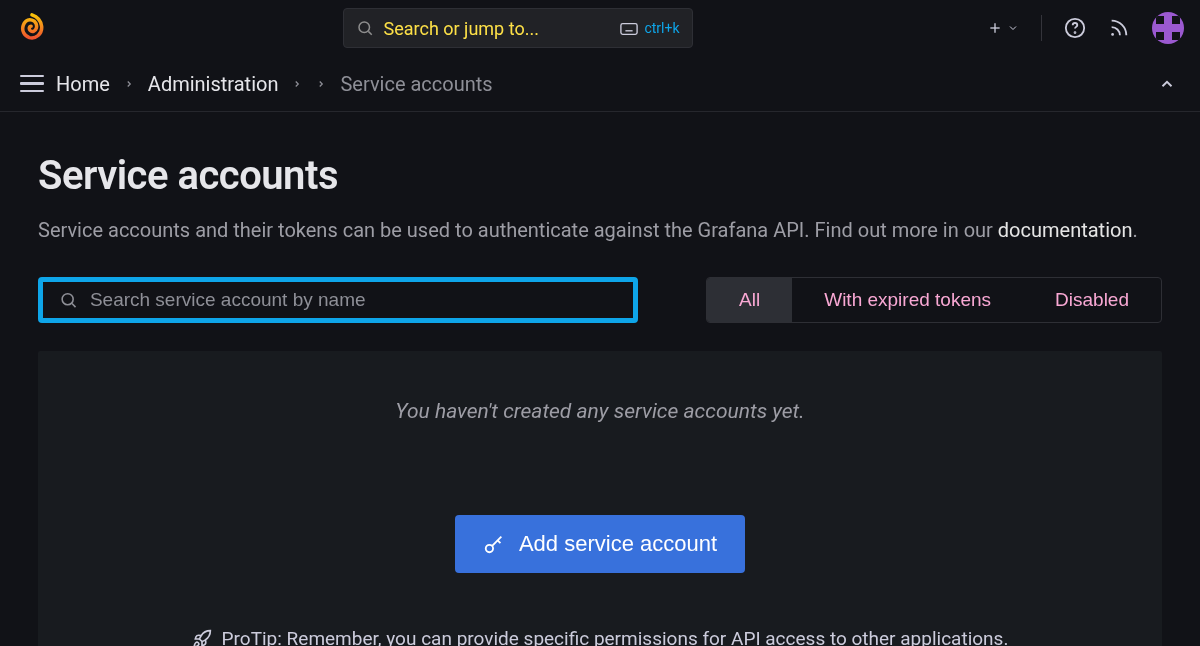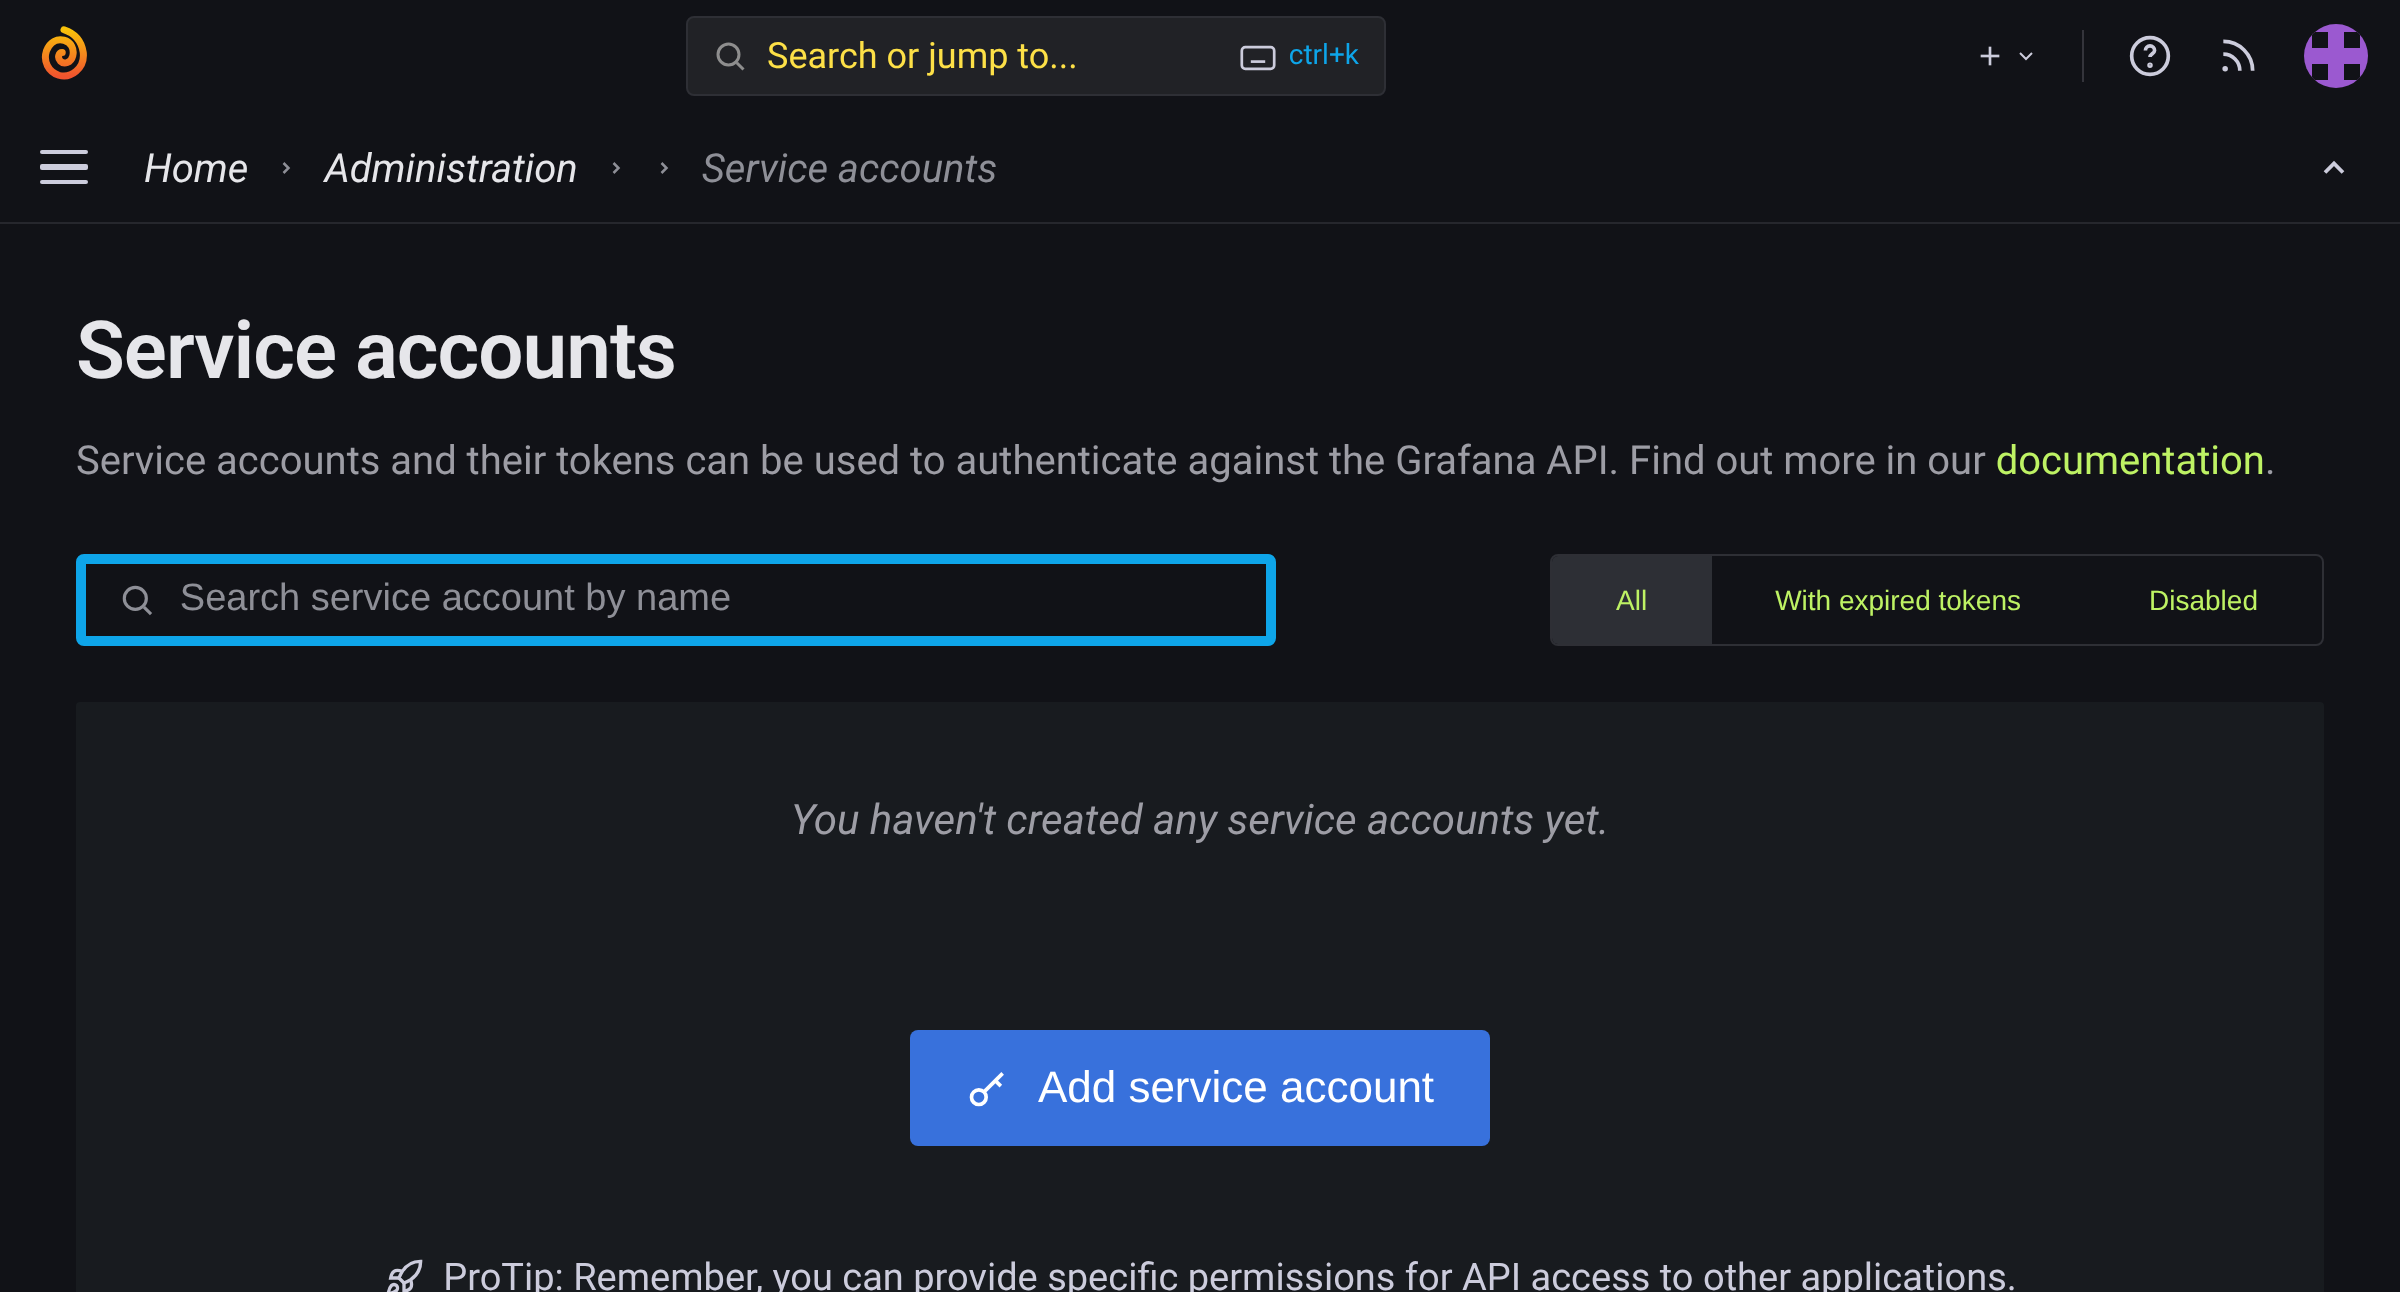--- a/index.html
+++ b/index.html
@@ -68,22 +68,21 @@
   }
   .avatar::before{ width:8px;height:8px; top:4px;left:4px; box-shadow: 16px 0 #111217, 0 16px #111217, 16px 16px #111217; }
 
   
   .breadcrumb-row {
     height: 56px;
     border-bottom: 1px solid #26272d;
     display: flex;
     align-items: center;
     padding: 0 18px;
-    gap: 26px;
-    font-style: italic;
+    gap: 10px;
   }
   .hamburger { display:flex; flex-direction:column; gap:5px; cursor:pointer; padding:6px 2px;}
   .hamburger span { display:block; width:24px; height:2.5px; background:#ccccdc; border-radius:1px;}
   .breadcrumbs { display:flex; align-items:center; gap:14px; font-size:20px; flex:1; }
   .breadcrumbs .crumb { color:#e6e6ea; cursor:pointer; }
   .breadcrumbs .crumb.current { color:#8e8f97; cursor:default; }
   .breadcrumbs .sep { color:#8e8f97; }
   .collapse-chevron { color:#ccccdc; padding:6px; cursor:pointer;}
 
   
@@ -96,21 +95,21 @@
     color: #e6e6ea;
     letter-spacing: -0.5px;
     margin-bottom: 16px;
   }
   .subtitle {
     font-size: 20px;
     color: #9d9da5;
     line-height: 1.5;
     margin-bottom: 32px;
   }
-  .subtitle a { color:#bef264; text-decoration:none; }
+  .subtitle a { color:#e5e5e5; text-decoration:none; }
 
   .controls-row {
     display:flex;
     align-items:center;
     gap: 44px;
     margin-bottom: 28px;
   }
   .search-input {
     flex: 0 0 600px;
     height: 46px;
@@ -133,22 +132,22 @@
     display:flex;
     border: 1px solid #2e2f35;
     border-radius: 4px;
     height: 46px;
     overflow:hidden;
   }
   .filter-btn {
     padding: 0 32px;
     display:flex;
     align-items:center;
-    font-size: 14px;
-    color:#bef264;
+    font-size: 19px;
+    color:#f9a8d4;
     cursor:pointer;
     background: transparent;
     border:none;
   }
   .filter-btn.active { background:#2d2f35; }
 
   .empty-panel {
     background: #181b1f;
     border-radius: 2px;
     padding: 48px 20px 30px 20px;

